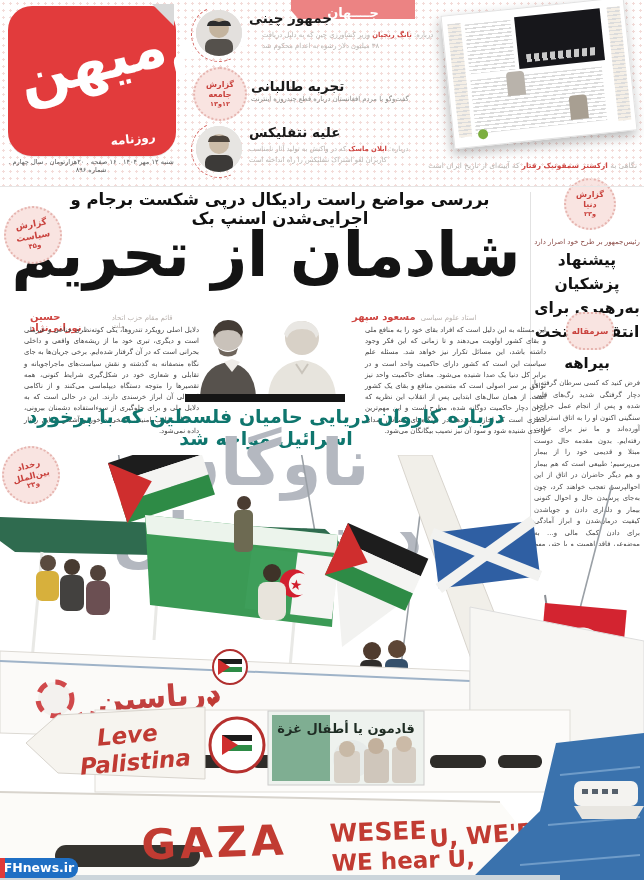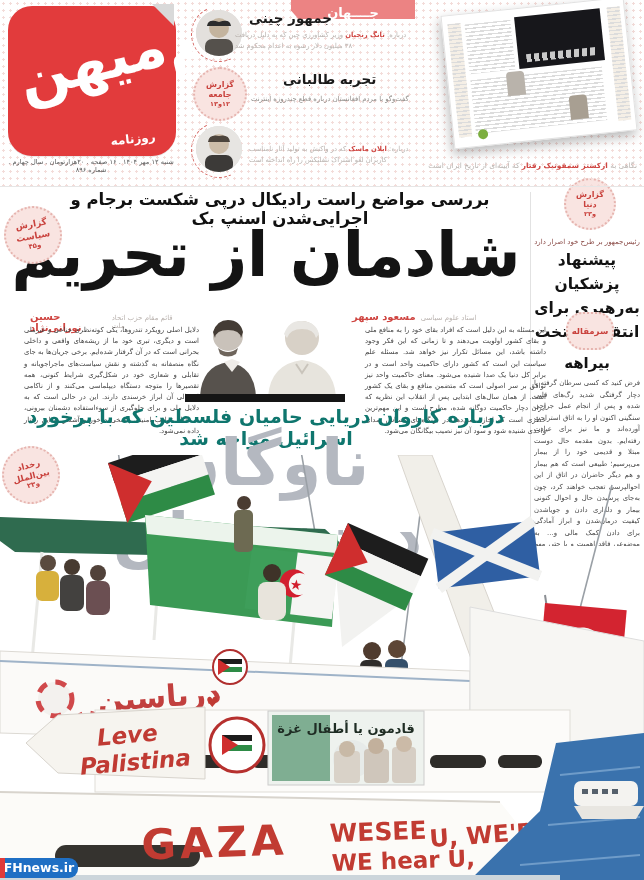--- a/index.html
+++ b/index.html
@@ -100,43 +100,44 @@
       <div class="arc" style="left:8px;top:6px;"></div>
       <div class="tphoto" style="left:13px;top:10px;">
         <svg width="46" height="46" viewBox="0 0 46 46">
           <rect width="46" height="46" fill="#e3e0dd"></rect>
             <circle cx="23" cy="18" r="10" fill="#c4b49e"></circle>
           <path d="M23 12 q11 -4 12 4 l-24 0 q1 -8 12 -4" fill="#2c2c2c"></path>
           <rect x="9" y="29" width="28" height="17" rx="7" fill="#55514c"></rect>
         </svg>
       </div>
       <div class="t-title" style="left:66px;top:10px;width:170px;">جمهور چینی</div>
-      <div class="t-body" style="left:52px;top:30px;width:172px;">
+      <div class="t-body" style="left:79px;top:30px;width:172px;">
         <span>درباره:</span>
         <span class="t-red">تانگ رنجیان</span>
         <span>وزیر کشاورزی چین که به دلیل دریافت ۳۸ میلیون دلار رشوه به اعدام محکوم شد</span>
       </div>
 
       <div class="stamp" style="left:10px;top:67px;width:50px;height:50px;font-size:8px;">
         <span>گزارش</span>
         <span>جامعه</span>
         <span style="font-size:6.5px">۱۲و۱۳</span>
       </div>
-      <div class="t-title" style="left:68px;top:71px;width:170px;margin-left:32px;">تجربه طالبانی</div>
+      <div class="t-title" style="left:68px;top:78px;width:170px;">تجربه طالبانی</div>
       <div class="t-body" style="left:68px;top:94px;width:170px;color:#8f8a86;">گفت‌وگو با مردم افغانستان درباره قطع چندروزه اینترنت</div>
 
       <div class="arc" style="left:8px;top:122px;"></div>
       <div class="tphoto" style="left:13px;top:126px;">
         <svg width="46" height="46" viewBox="0 0 46 46">
           <rect width="46" height="46" fill="#e7e5e2"></rect>
             <circle cx="23" cy="18" r="10" fill="#cdbda9"></circle>
           <path d="M23 10 q10 -2 11 6 l-22 0 q1 -8 11 -6" fill="#4c443c"></path>
           <rect x="9" y="29" width="28" height="17" rx="7" fill="#3c3a38"></rect>
         </svg>
       </div>
+      <div class="t-title" style="left:66px;top:124px;width:170px;">علیه نتفلیکس</div>
       <div class="t-body" style="left:66px;top:144px;width:172px;">
         <span>درباره:</span>
         <span class="t-red">ایلان ماسک</span>
         <span>که در واکنش به تولید آثار نامناسب کاربران لغو اشتراک نتفلیکس را راه انداخته است</span>
       </div>
     </div>
   </div>
 
   <div id="thumb" class="abs">
     <div class="col-lines" style="left:5px;top:8px;width:13px;height:114px;background-color:#f5efe6;"></div>

